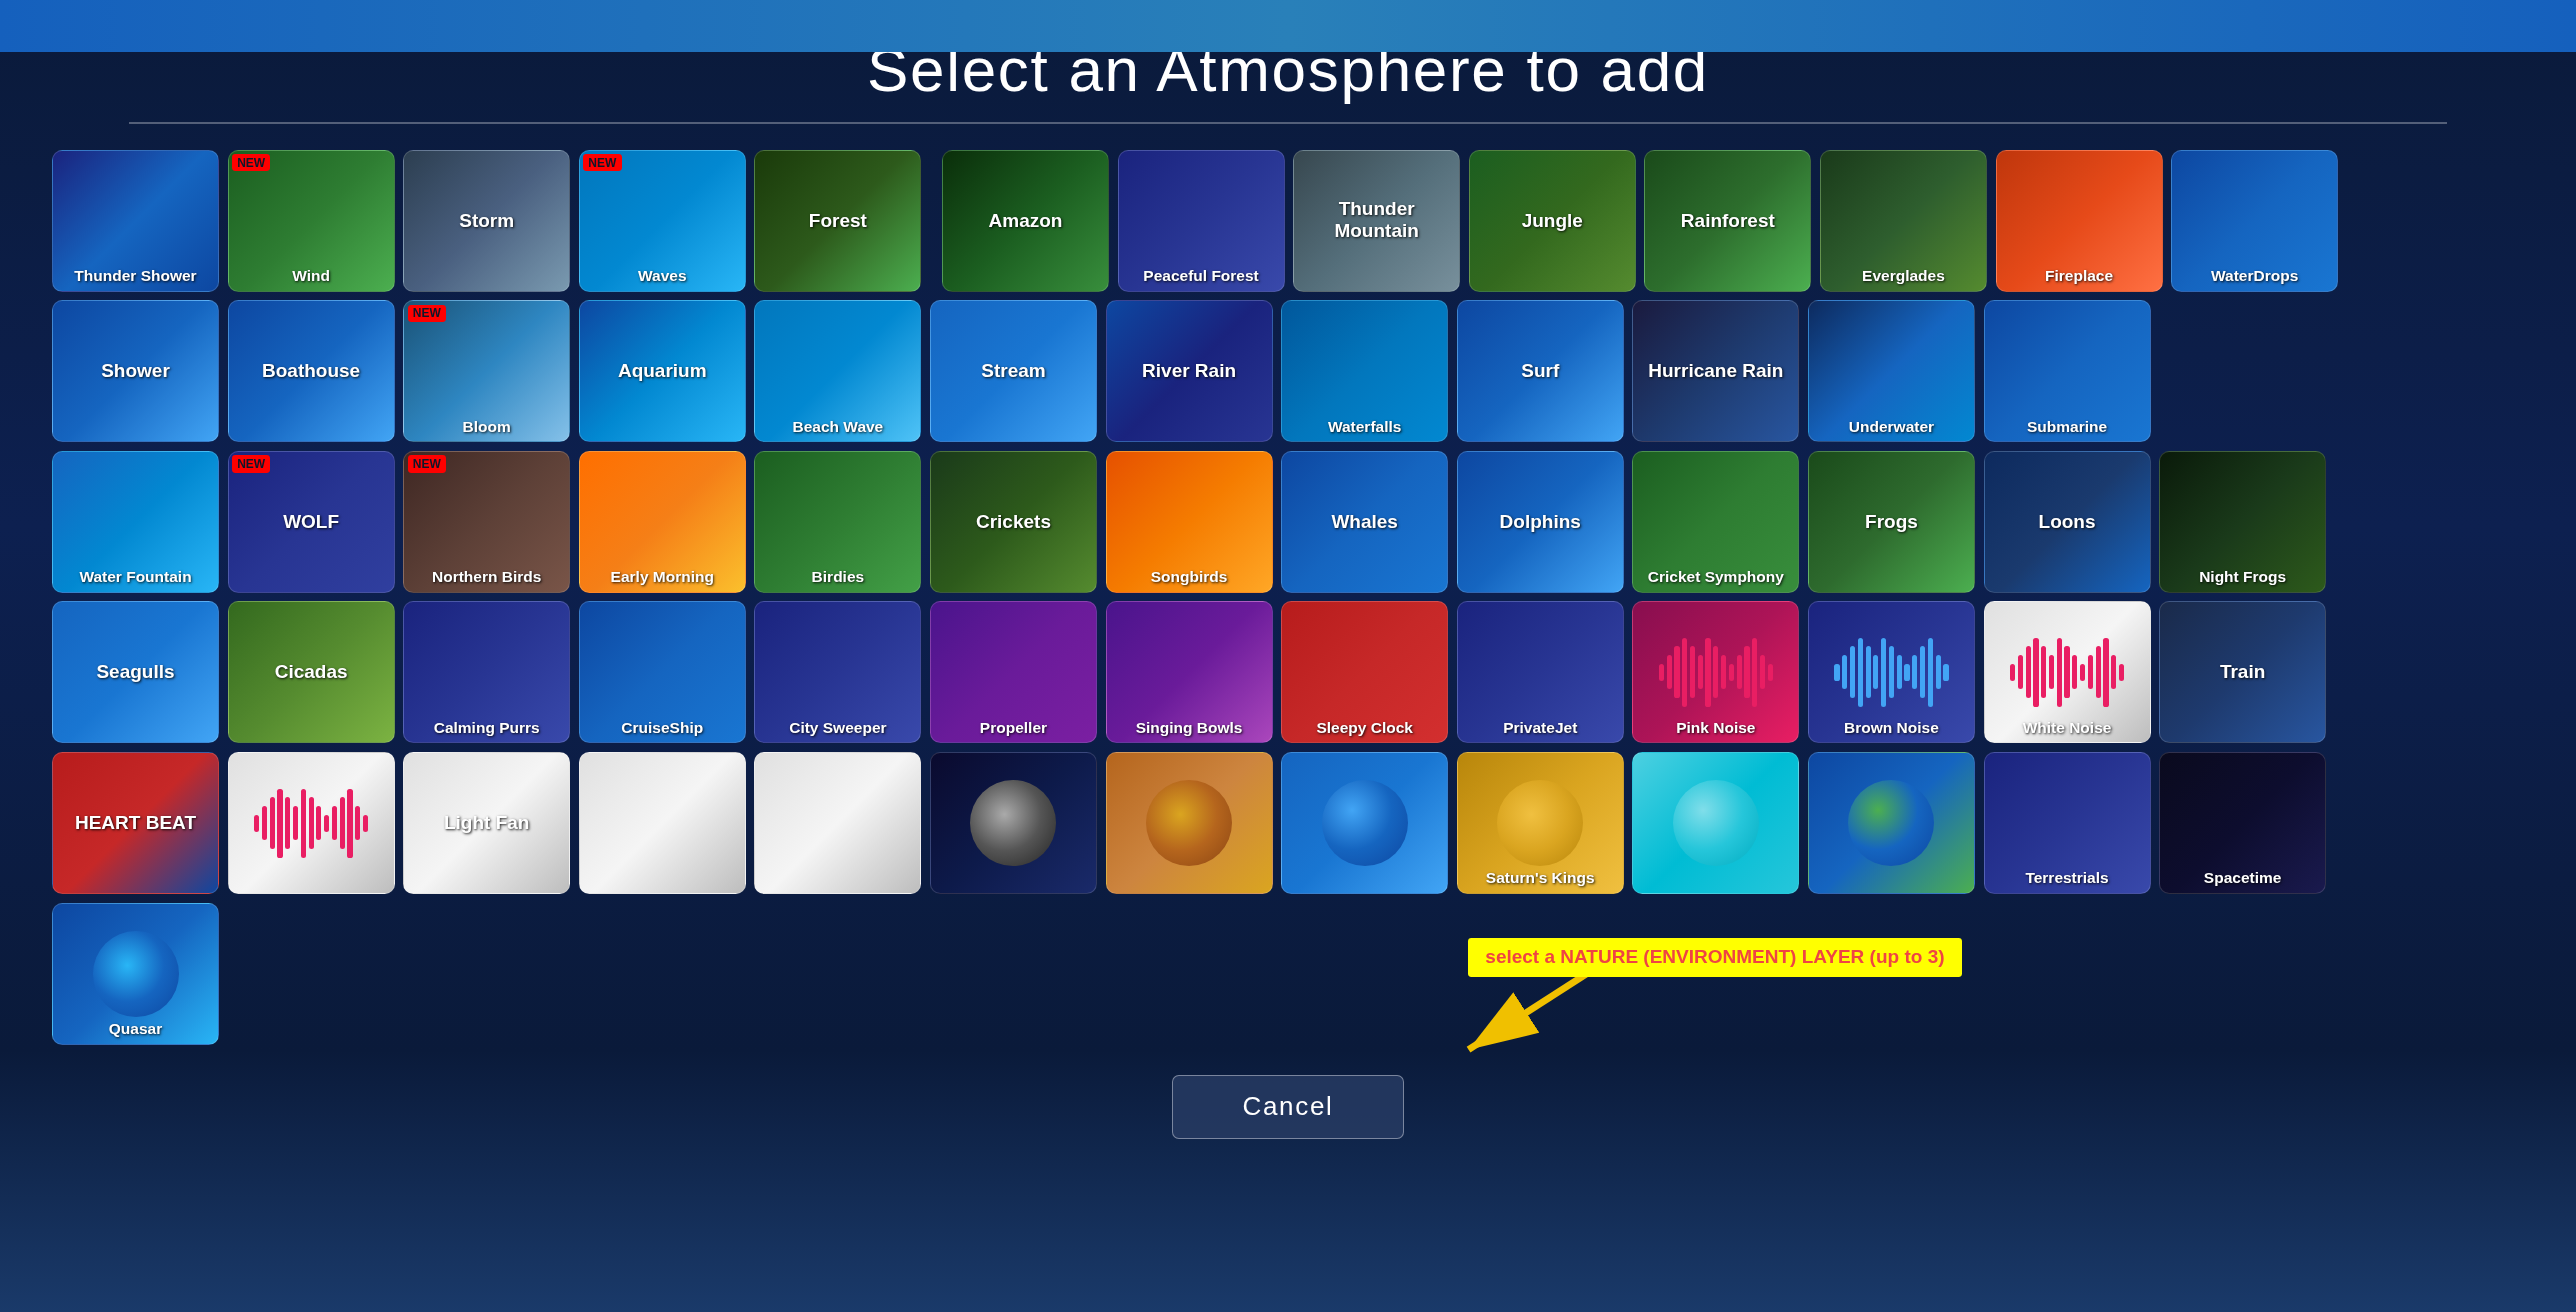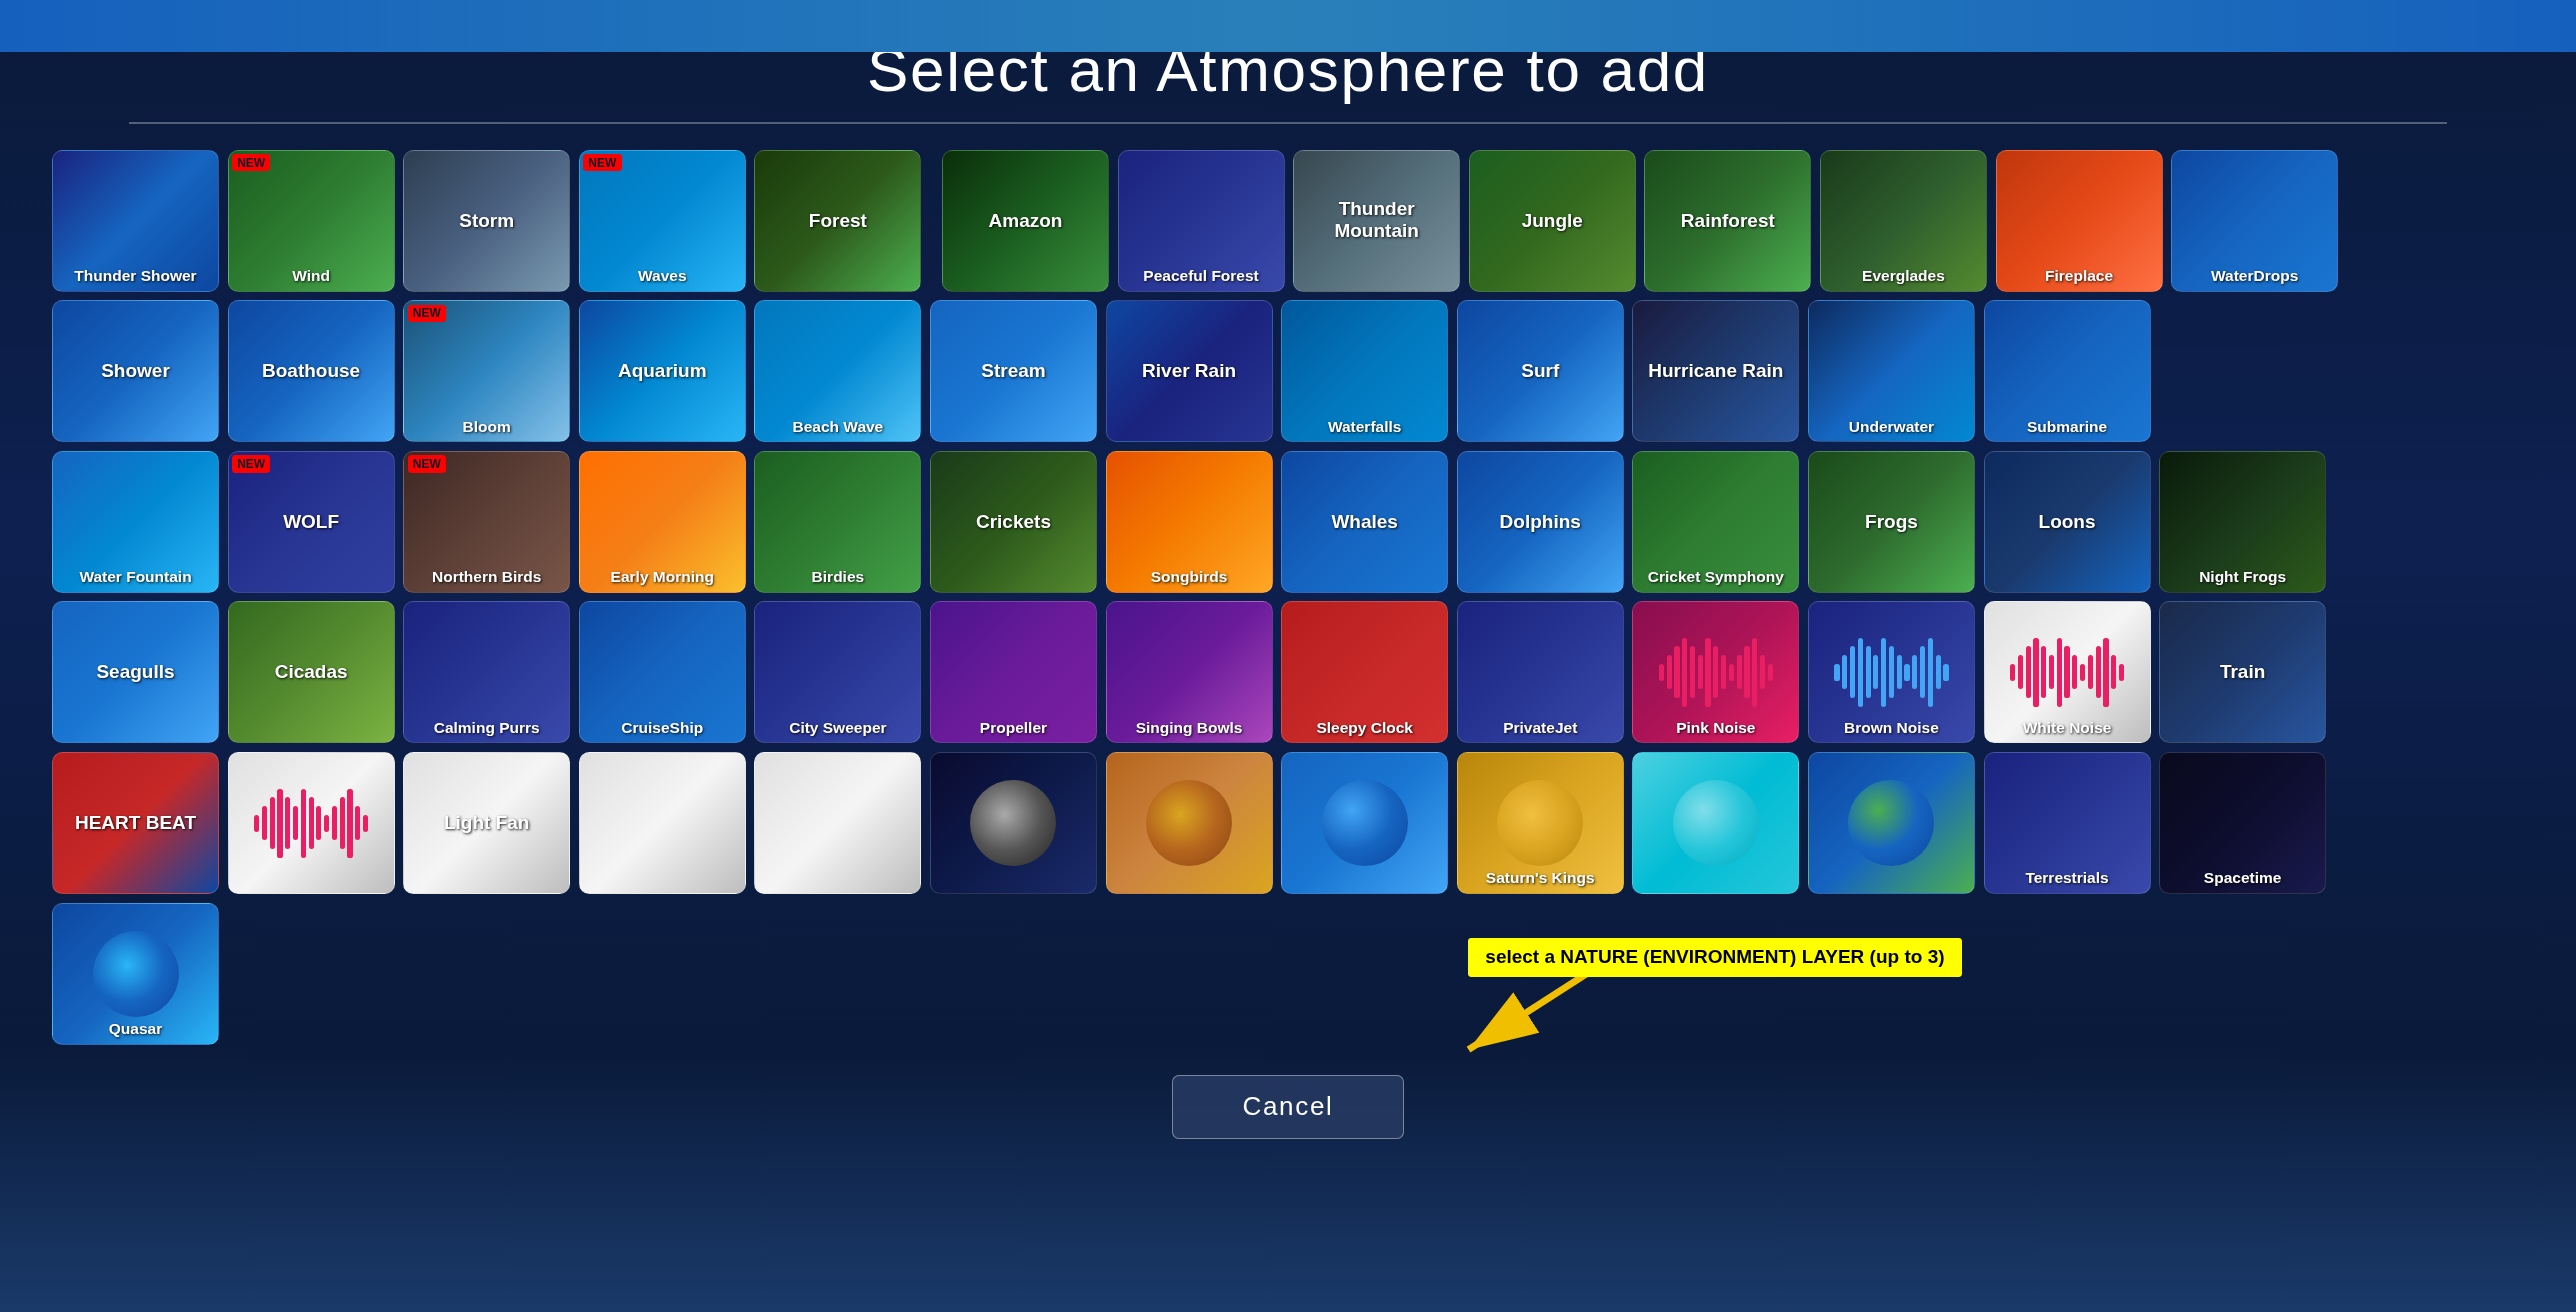--- a/index.html
+++ b/index.html
@@ -156,21 +156,21 @@
       color: white;
       border: 1.7px solid rgba(255,255,255,0.4);
       border-radius: 6.9px;
       padding: 15.5px 69px;
       font-size: 26px;
       cursor: pointer;
       letter-spacing: 1.7px;
     }
     .tooltip-text {
       background: #ffff00;
-      color: #000000;
+      color: #ef4444;
       padding: 8.6px 17px;
       border-radius: 3.4px;
       font-size: 19px;
       font-weight: bold;
       white-space: nowrap;
     }
     .bottom-area {
       display: flex;
       align-items: center;
       justify-content: center;

